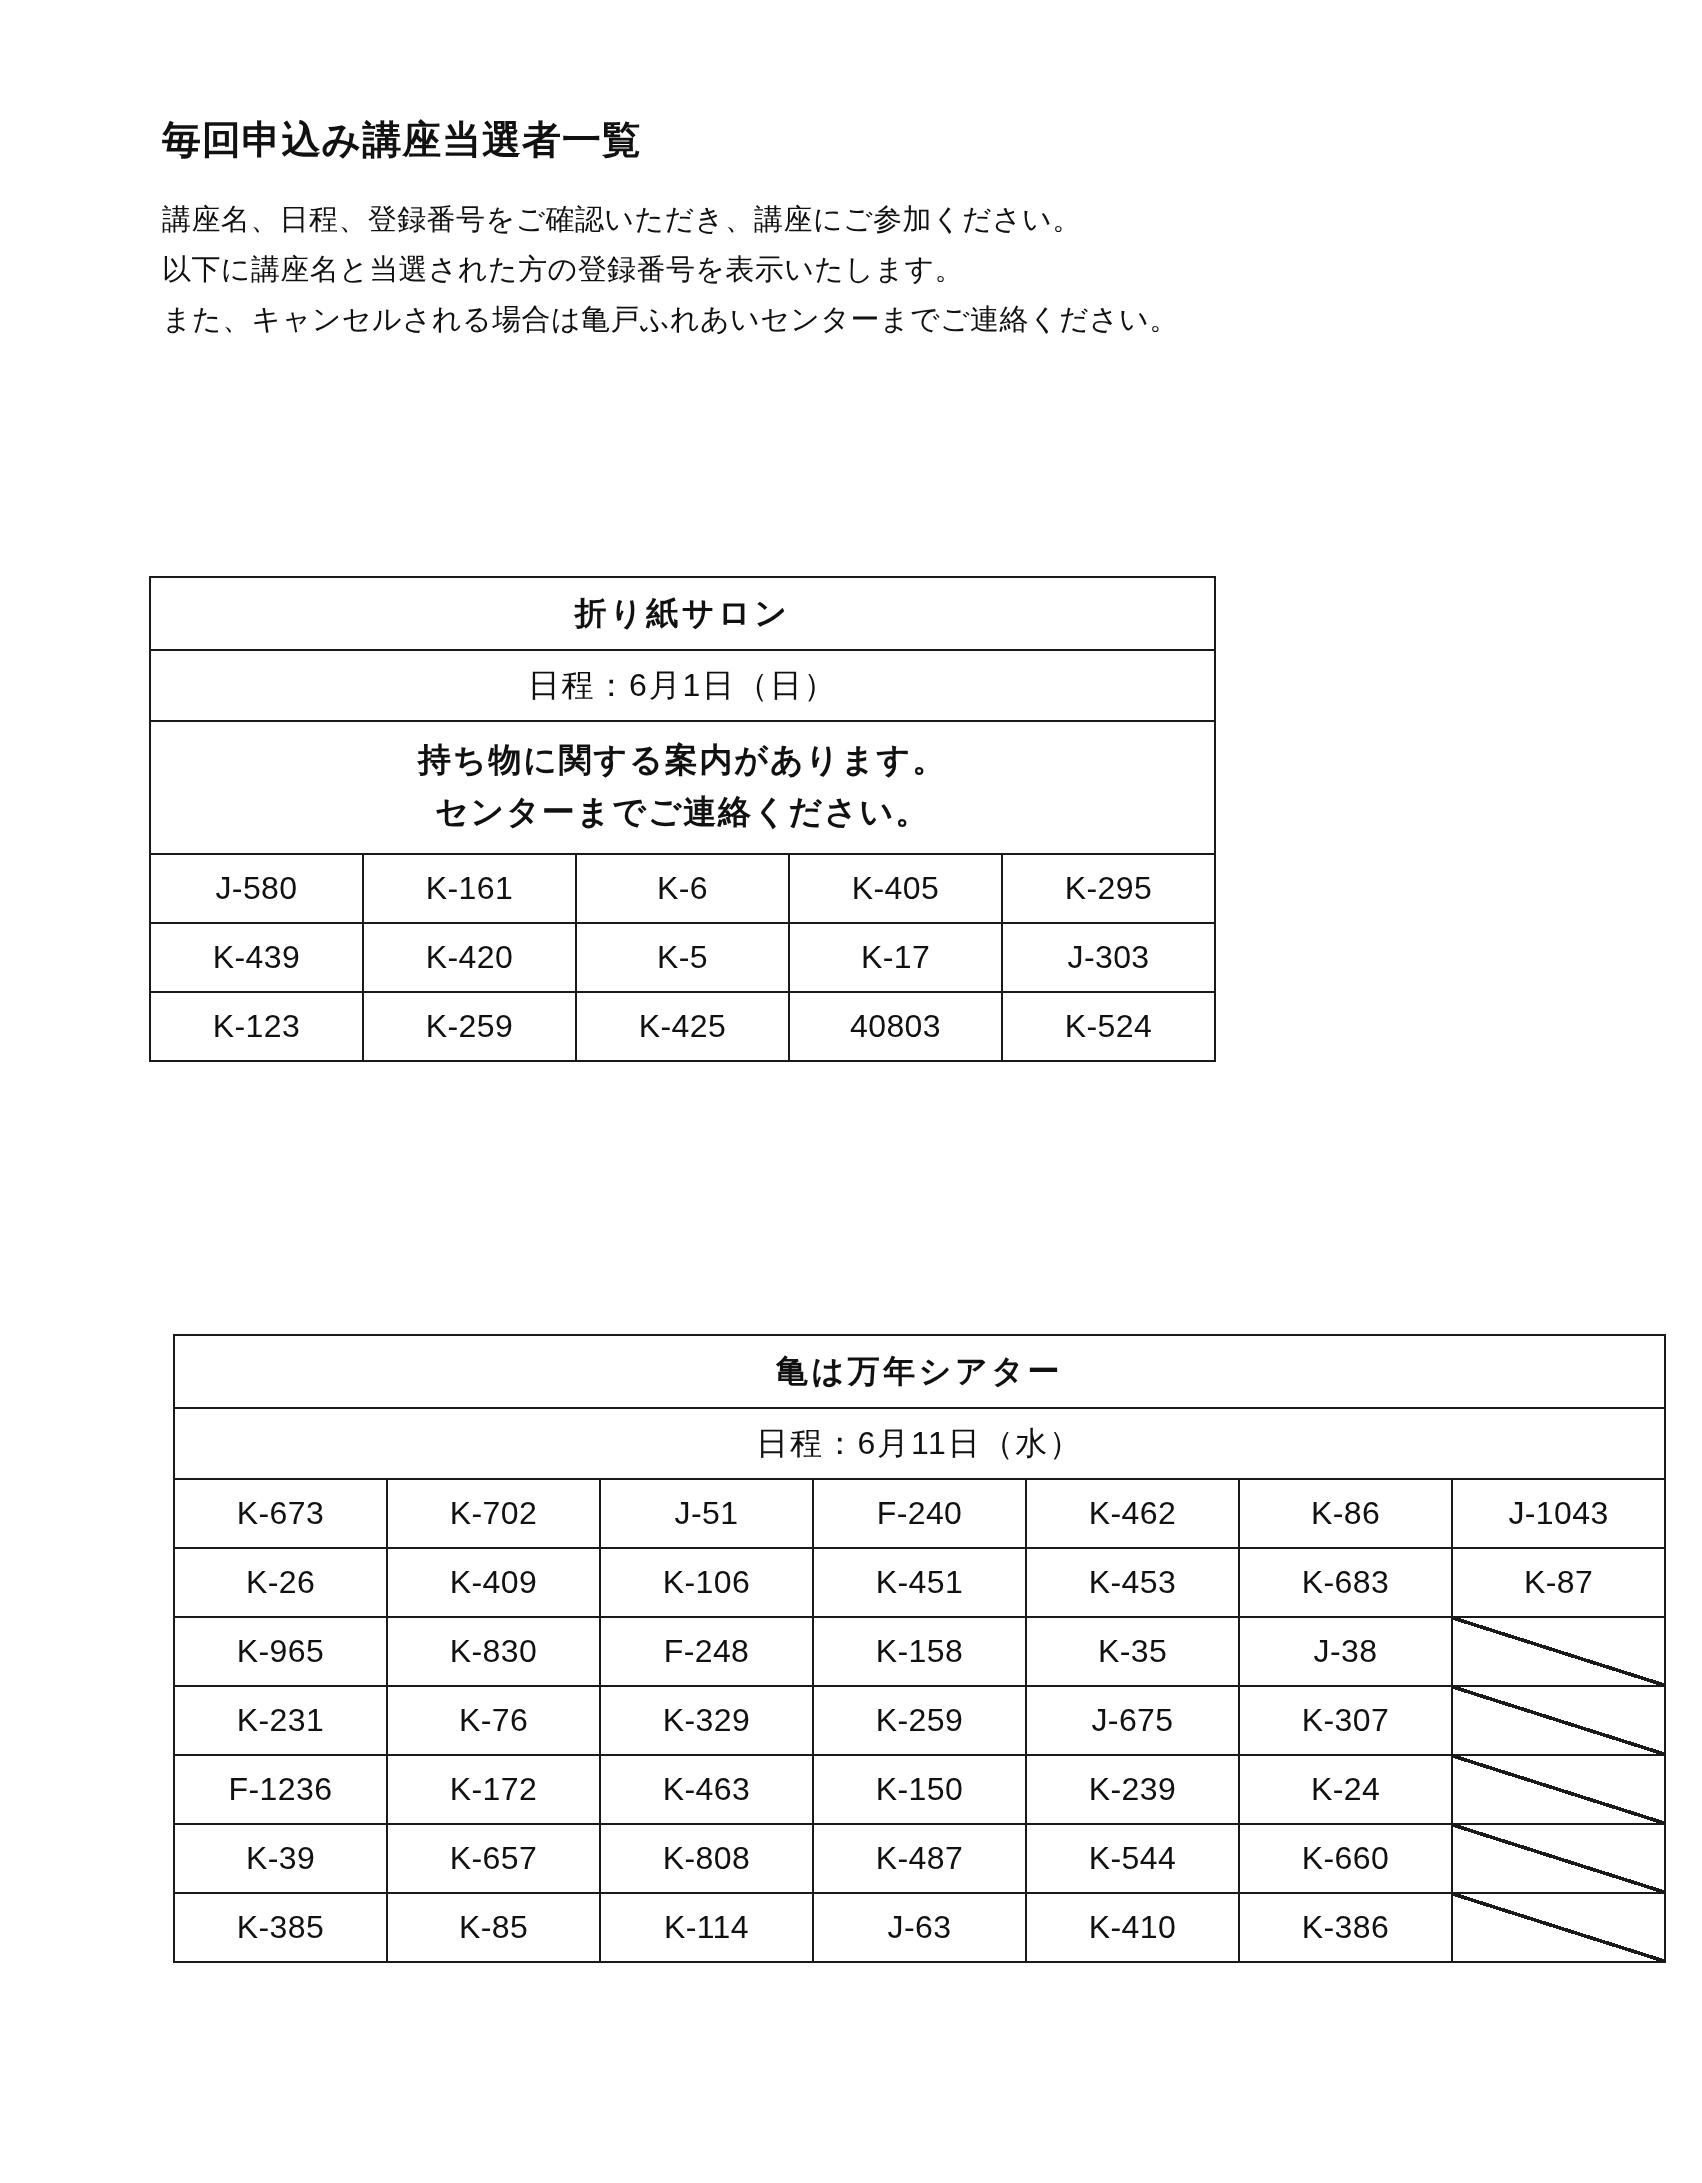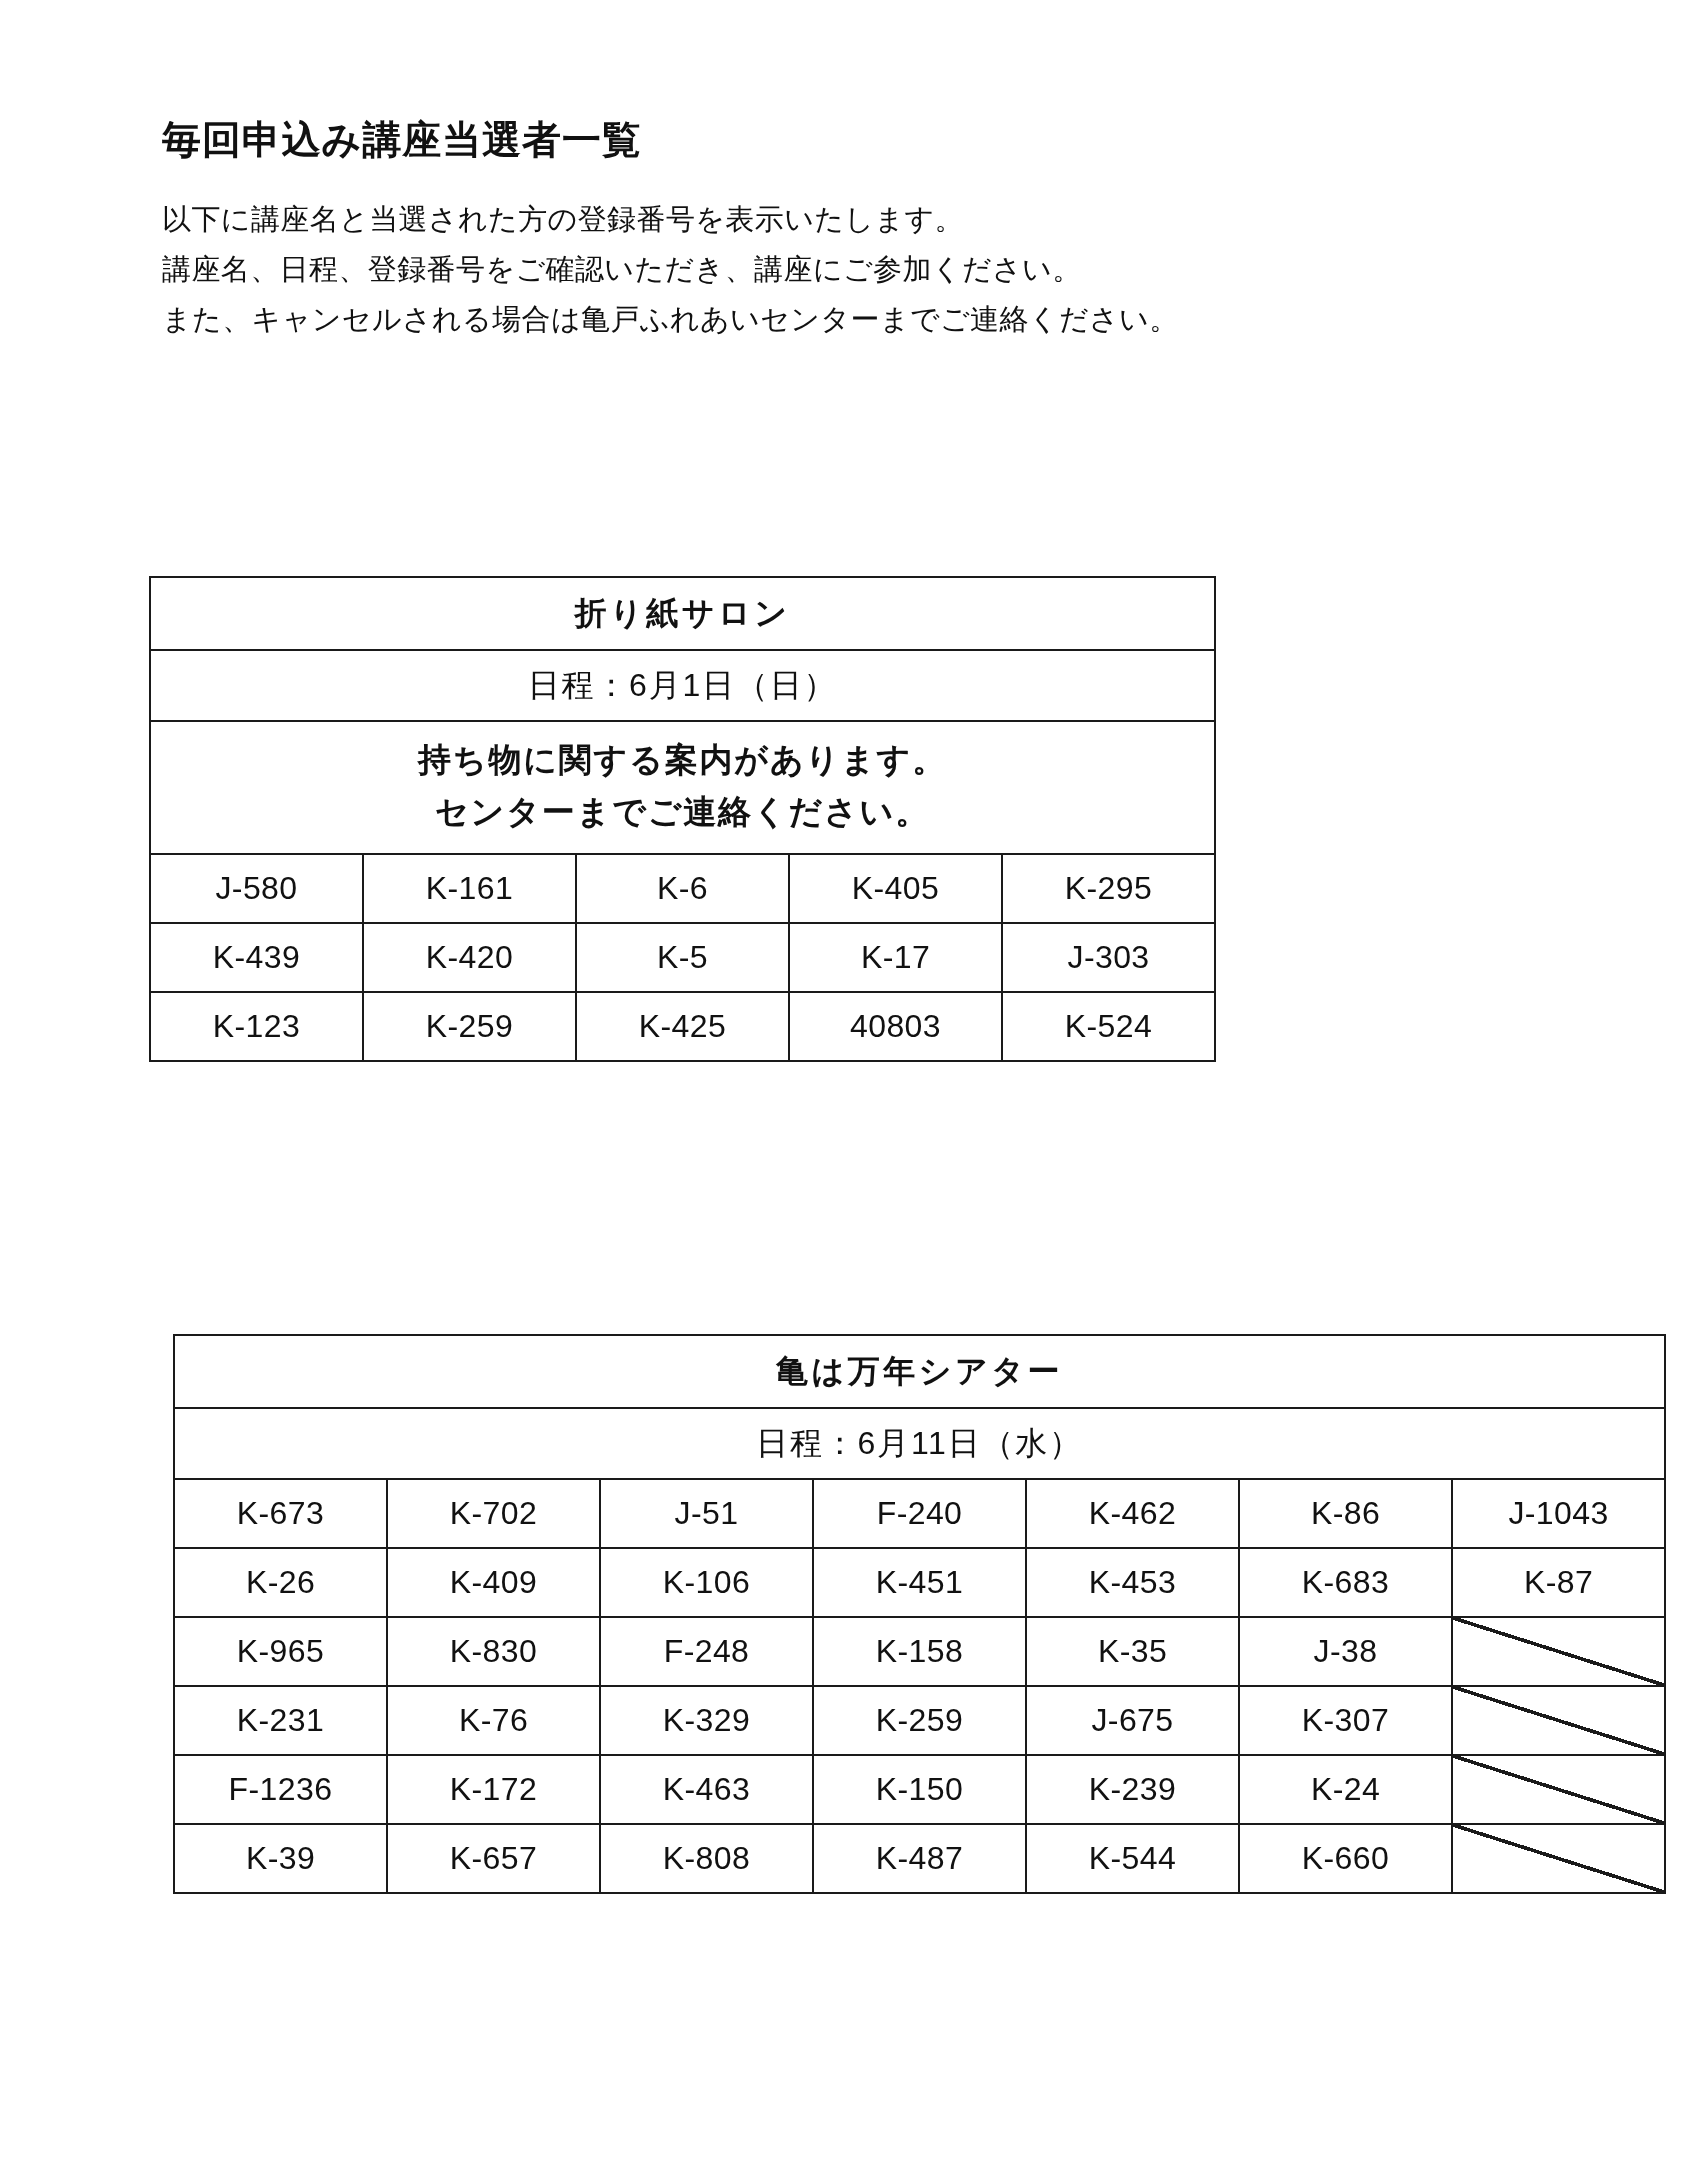--- a/index.html
+++ b/index.html
@@ -109,22 +109,22 @@
   }
 </style>
 </head>
 <body>
 
 <div class="page">
 
   <h1 class="doc-title">毎回申込み講座当選者一覧</h1>
 
   <div class="intro">
+    <div>講座名、日程、登録番号をご確認いただき、講座にご参加ください。</div>
     <div>以下に講座名と当選された方の登録番号を表示いたします。</div>
-    <div>講座名、日程、登録番号をご確認いただき、講座にご参加ください。</div>
     <div>また、キャンセルされる場合は亀戸ふれあいセンターまでご連絡ください。</div>
   </div>
 
   <table class="course-table" id="table-origami">
     <colgroup>
       <col>
         <col>
         <col>
         <col>
         <col>
@@ -230,17 +230,26 @@
         </tr>
         <tr class="data-row">
           <td>K-39</td>
           <td>K-657</td>
           <td>K-808</td>
           <td>K-487</td>
           <td>K-544</td>
           <td>K-660</td>
           <td class="slashed"></td>
         </tr>
+        <tr class="data-row">
+          <td>K-385</td>
+          <td>K-85</td>
+          <td>K-114</td>
+          <td>J-63</td>
+          <td>K-410</td>
+          <td>K-386</td>
+          <td class="slashed"></td>
+        </tr>
       </tbody>
   </table>
 
 </div>
 
 
 </body></html>

